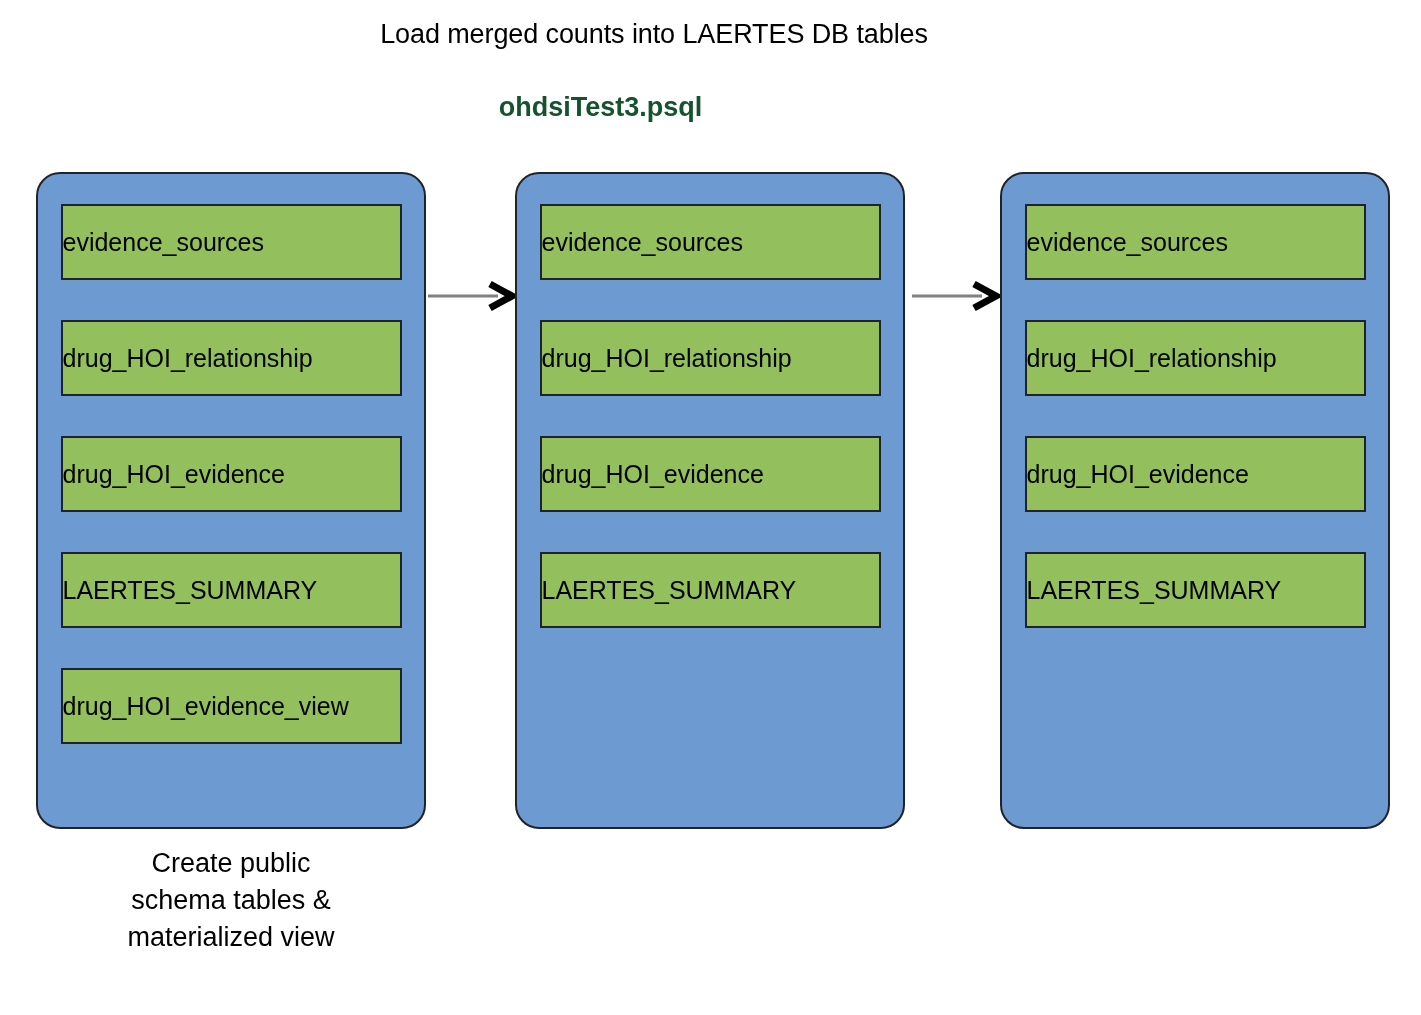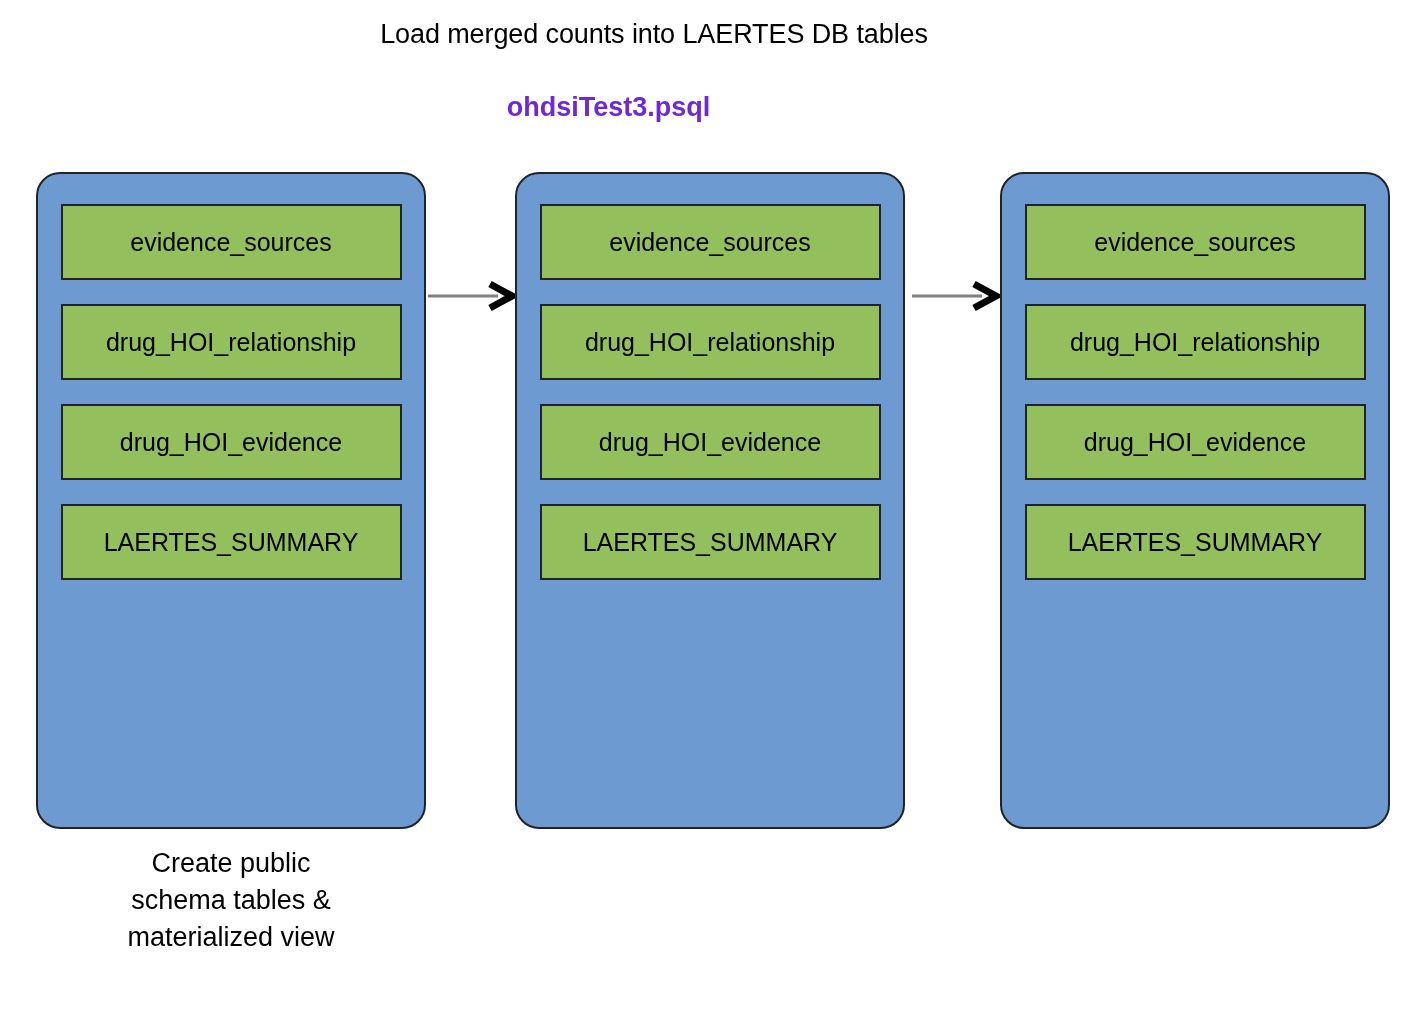--- a/index.html
+++ b/index.html
@@ -24,28 +24,28 @@
     width: 1308px;
     text-align: center;
     font-size: 27px;
     line-height: 34px;
     font-weight: 400;
     letter-spacing: -0.1px;
     color: #000;
   }
   #diagram-subtitle {
     position: absolute;
-    left: 8px;
+    left: 0;
     top: 90px;
     width: 1201px;
     text-align: center;
     font-size: 27px;
     line-height: 34px;
     font-weight: bold;
-    color: #6d28d9;
+    color: #14532d;
   }
 
   
   #stage {
     position: absolute;
     left: 0;
     top: 0;
     width: 1421px;
     height: 1015px;
   }
@@ -67,26 +67,25 @@
     border: 2px solid #20242a;
     border-radius: 24px;
     padding-top: 30px;
   }
 
   .table-box {
     position: relative;
     box-sizing: border-box;
     width: 341px;
     height: 76px;
-    margin: 0 auto 24px auto;
+    margin: 0 auto 40px auto;
     background: #93c05d;
     border: 2px solid #20242a;
     display: flex;
     align-items: center;
-    justify-content: center;
   }
   .table-box:last-child { margin-bottom: 0; }
 
   .table-label {
     font-size: 25px;
     line-height: 28px;
     color: #000;
     white-space: nowrap;
   }
 
@@ -132,20 +131,23 @@
       </div>
       <div class="table-box">
         <span class="table-label">drug_HOI_relationship</span>
       </div>
       <div class="table-box">
         <span class="table-label">drug_HOI_evidence</span>
       </div>
       <div class="table-box">
         <span class="table-label">LAERTES_SUMMARY</span>
       </div>
+      <div class="table-box">
+        <span class="table-label">drug_HOI_evidence_view</span>
+      </div>
     </div>
   </div>
   <div class="caption c0">Create public
 schema tables &amp;
 materialized view</div>
 
   <div class="arrow a0">
     <svg width="90" height="32" viewBox="0 0 90 32">
       <line x1="0" y1="16" x2="70" y2="16" stroke="#808080" stroke-width="3"></line>
       <polyline points="62,4 84,16 62,28" fill="none" stroke="#000000" stroke-width="7" stroke-linecap="butt" stroke-linejoin="miter"></polyline>

